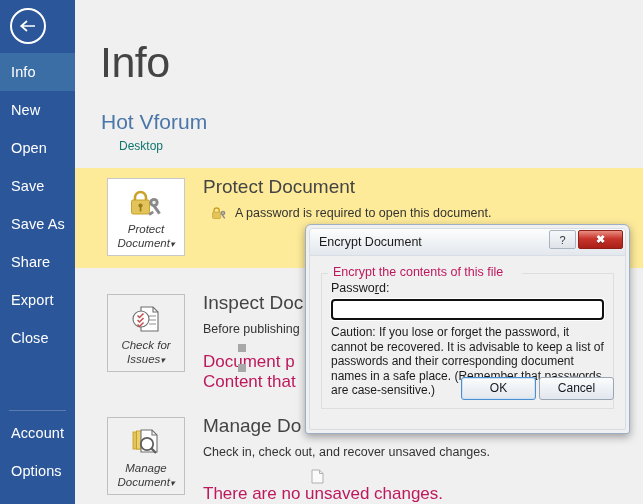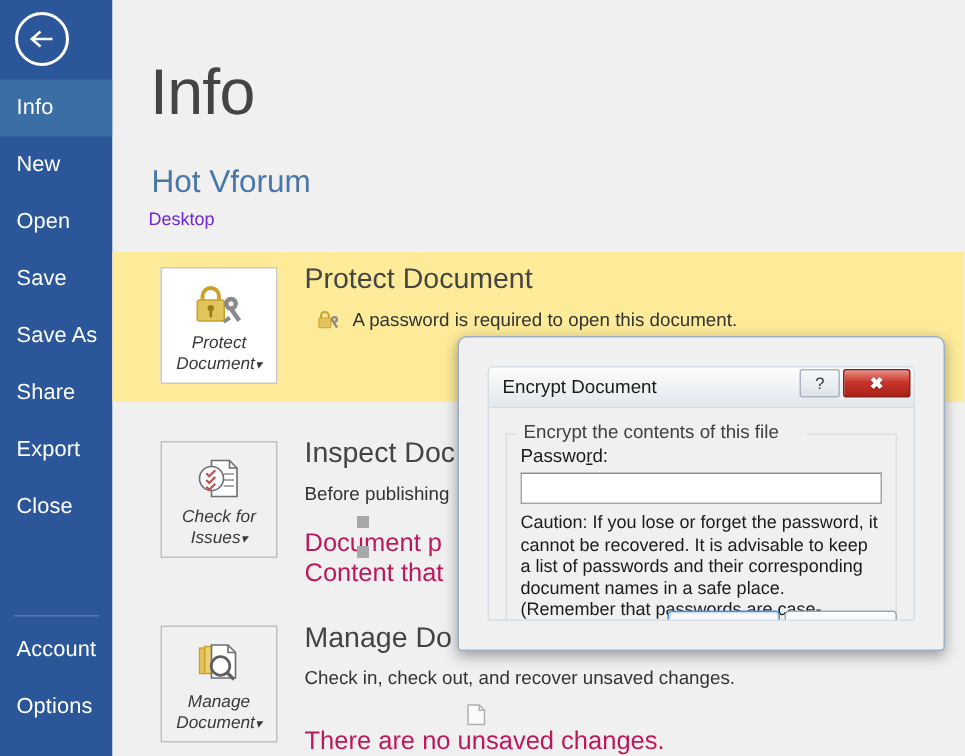--- a/index.html
+++ b/index.html
@@ -56,22 +56,22 @@
     position: absolute; left: 25px; top: 38px;
     font-size: 43px; font-weight: 300;
     color: #444444; letter-spacing: -0.5px;
   }
   #doc-name {
     position: absolute; left: 26px; top: 110px;
     font-size: 21px; font-weight: 400;
     color: #4a76a8;
   }
   #doc-path {
-    position: absolute; left: 24px; top: 139px;
-    font-size: 12px; color: #6d28d9;
+    position: absolute; left: 44px; top: 139px;
+    font-size: 12px; color: #0f766e;
   }
 
   
   .section { position: absolute; left: 0; width: 568px; }
   #section-protect { top: 168px; height: 100px; background: #fdeb9a; }
   #section-inspect { top: 284px; height: 100px; }
   #section-manage  { top: 407px; height: 97px; }
 
   .big-btn {
     position: absolute; left: 32px; top: 10px;
@@ -118,21 +118,21 @@
   #section-protect .sec-sub .mini { margin-right: 8px; display: flex; }
 
   
   #dialog {
     position: absolute; left: 305px; top: 224px;
     width: 325px; height: 210px;
     background: #f0f0f0;
     border: 1px solid #9dafc4;
     border-radius: 6px 6px 3px 3px;
     box-shadow: 0 3px 9px rgba(0,0,0,0.35);
-    padding: 19px;
+    padding: 3px;
   }
   #dialog-inner {
     width: 100%; height: 100%;
     background: #f0f0f0;
     border: 1px solid #d6dde5;
     border-radius: 4px 4px 2px 2px;
     position: relative;
     overflow: hidden;
   }
   #dialog-titlebar {
@@ -180,21 +180,21 @@
     margin-top: 8px;
   }
   #groupbox::before, #groupbox::after {
     content: ""; position: absolute; top: 0; height: 1px; background: #dedede;
   }
   #groupbox::before { left: 0; width: 6px; }
   #groupbox::after  { right: 0; left: 200px; }
   #group-legend {
     position: absolute; left: 8px; top: -8px;
     background: #f0f0f0;
-    font-size: 12.5px; color: #404040;
+    font-size: 12.5px; color: #be185d;
     padding: 0 3px;
   }
   #pwd-label {
     font-size: 12.5px; color: #1b1b1b;
     margin-bottom: 4px;
   }
   #pwd-label u { text-decoration: underline; }
   #pwd-input {
     width: 100%; height: 21px;
     background: #ffffff;

